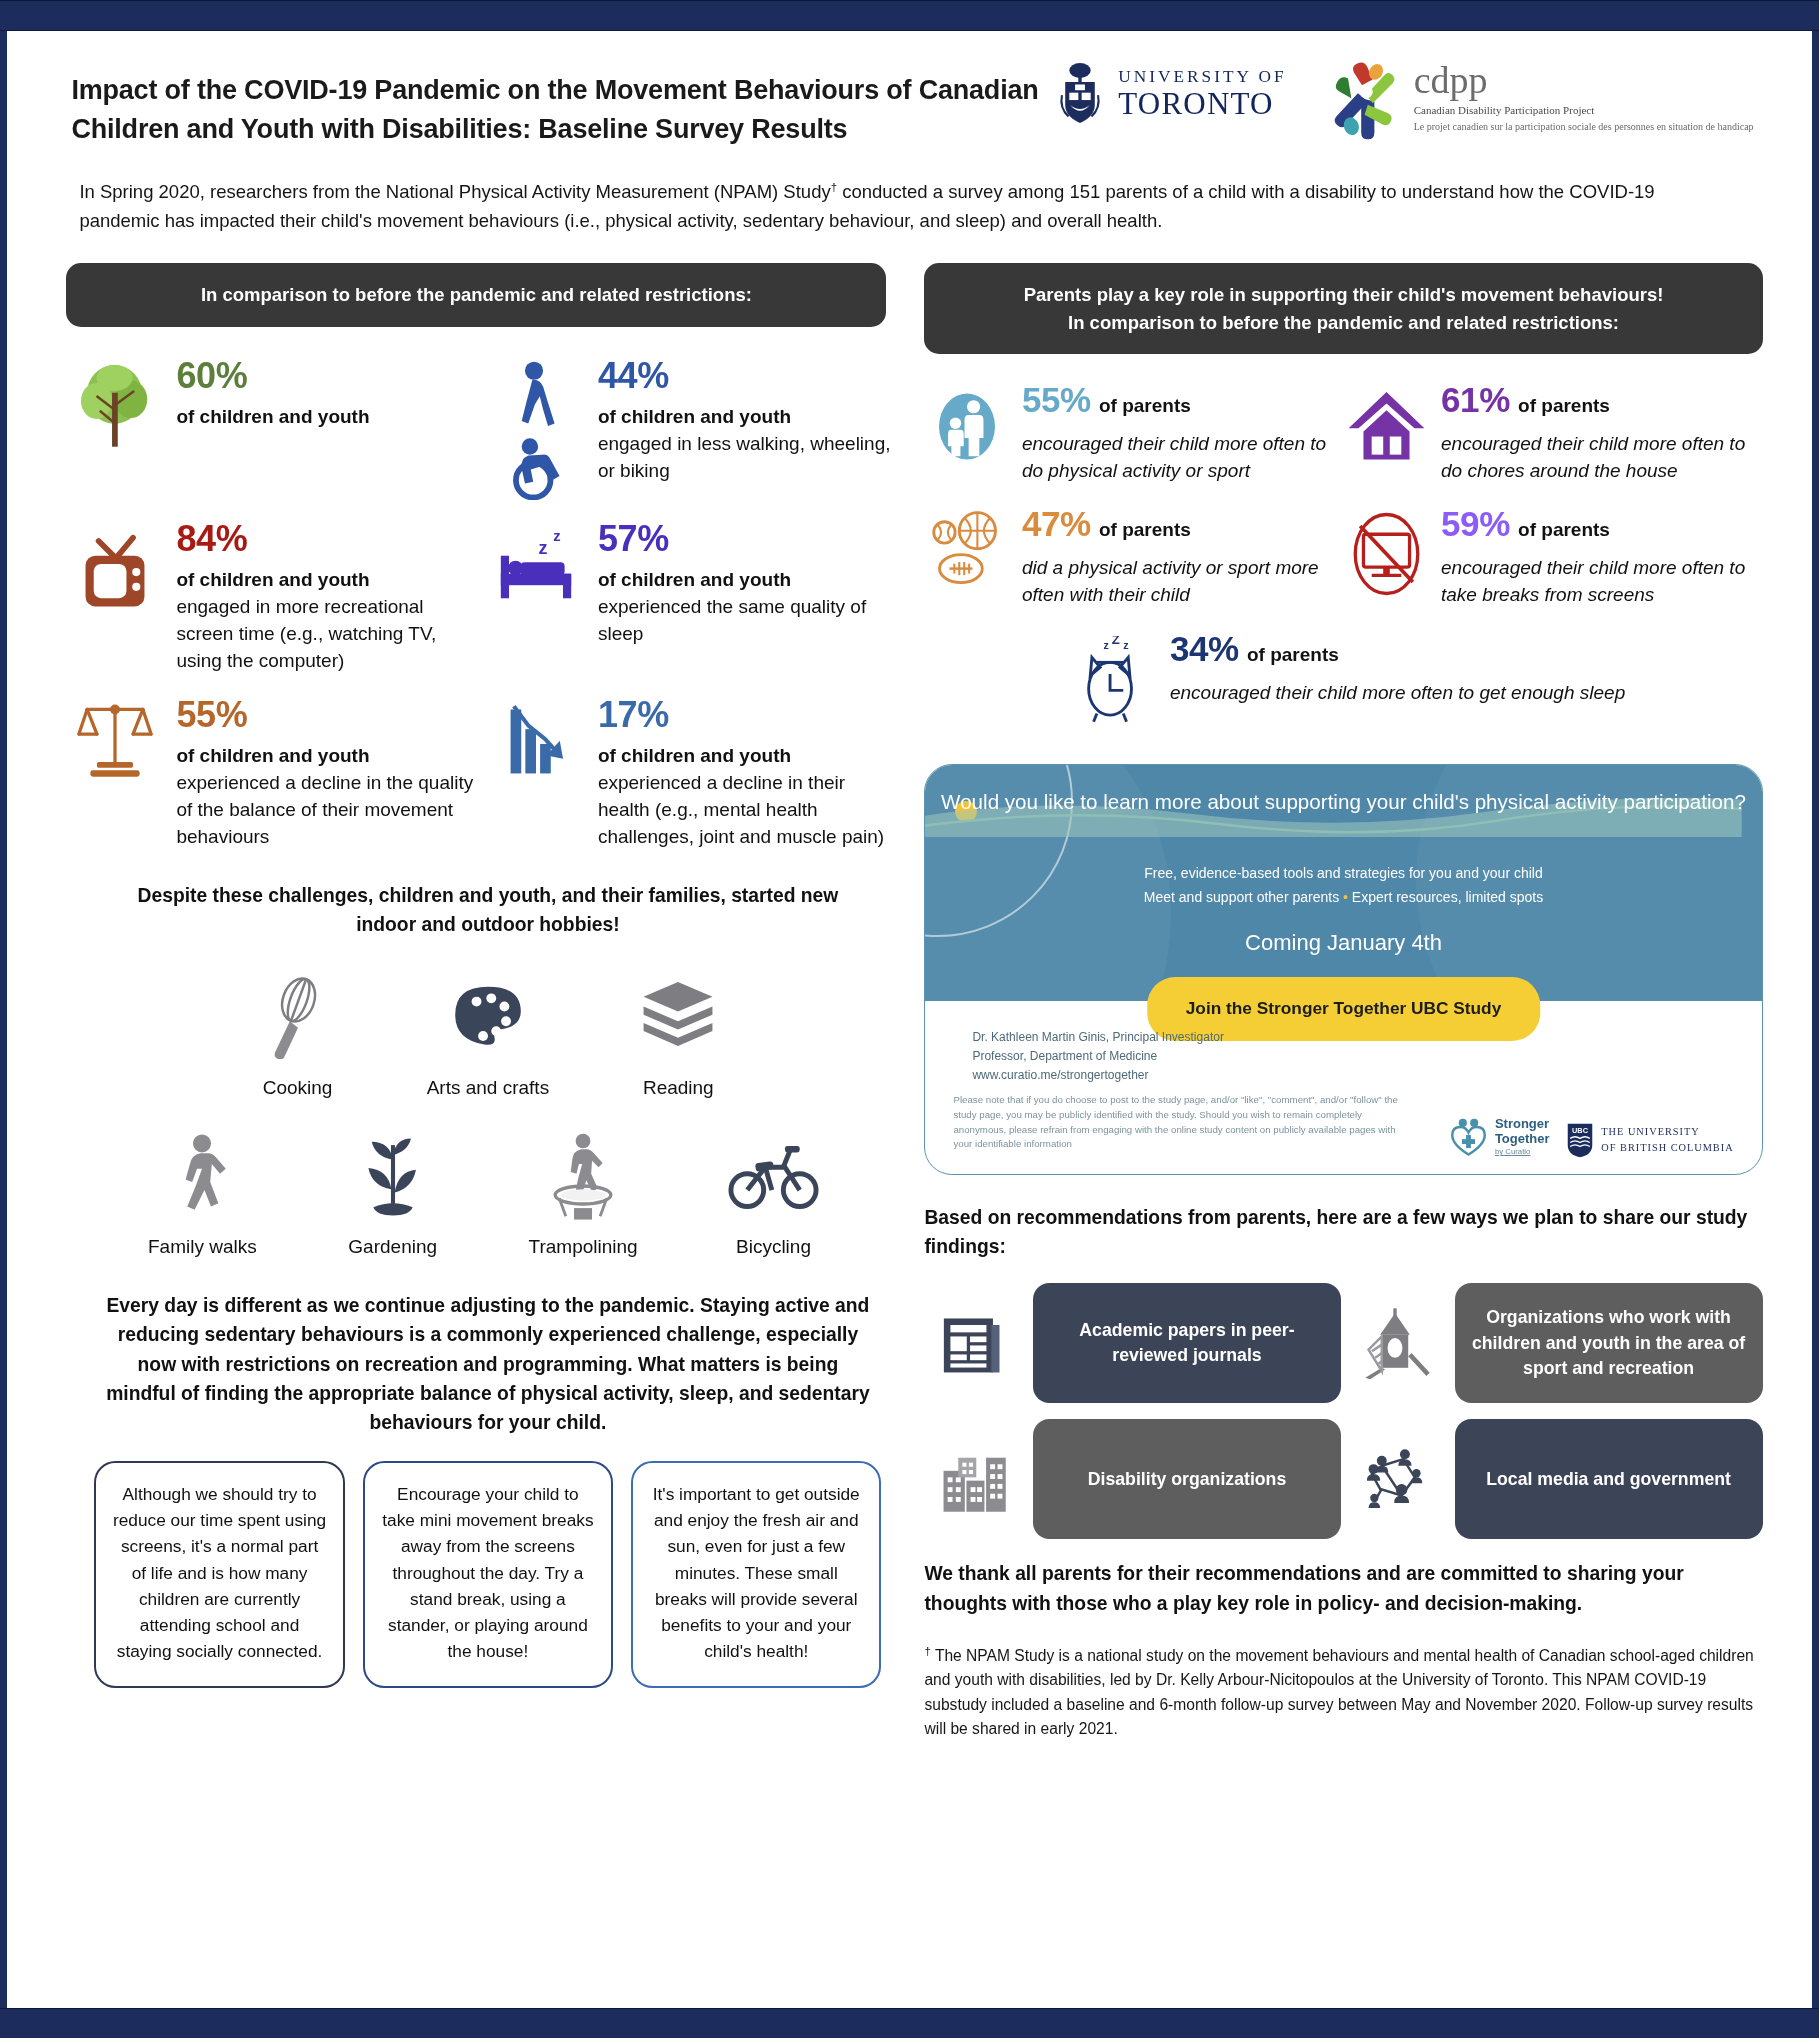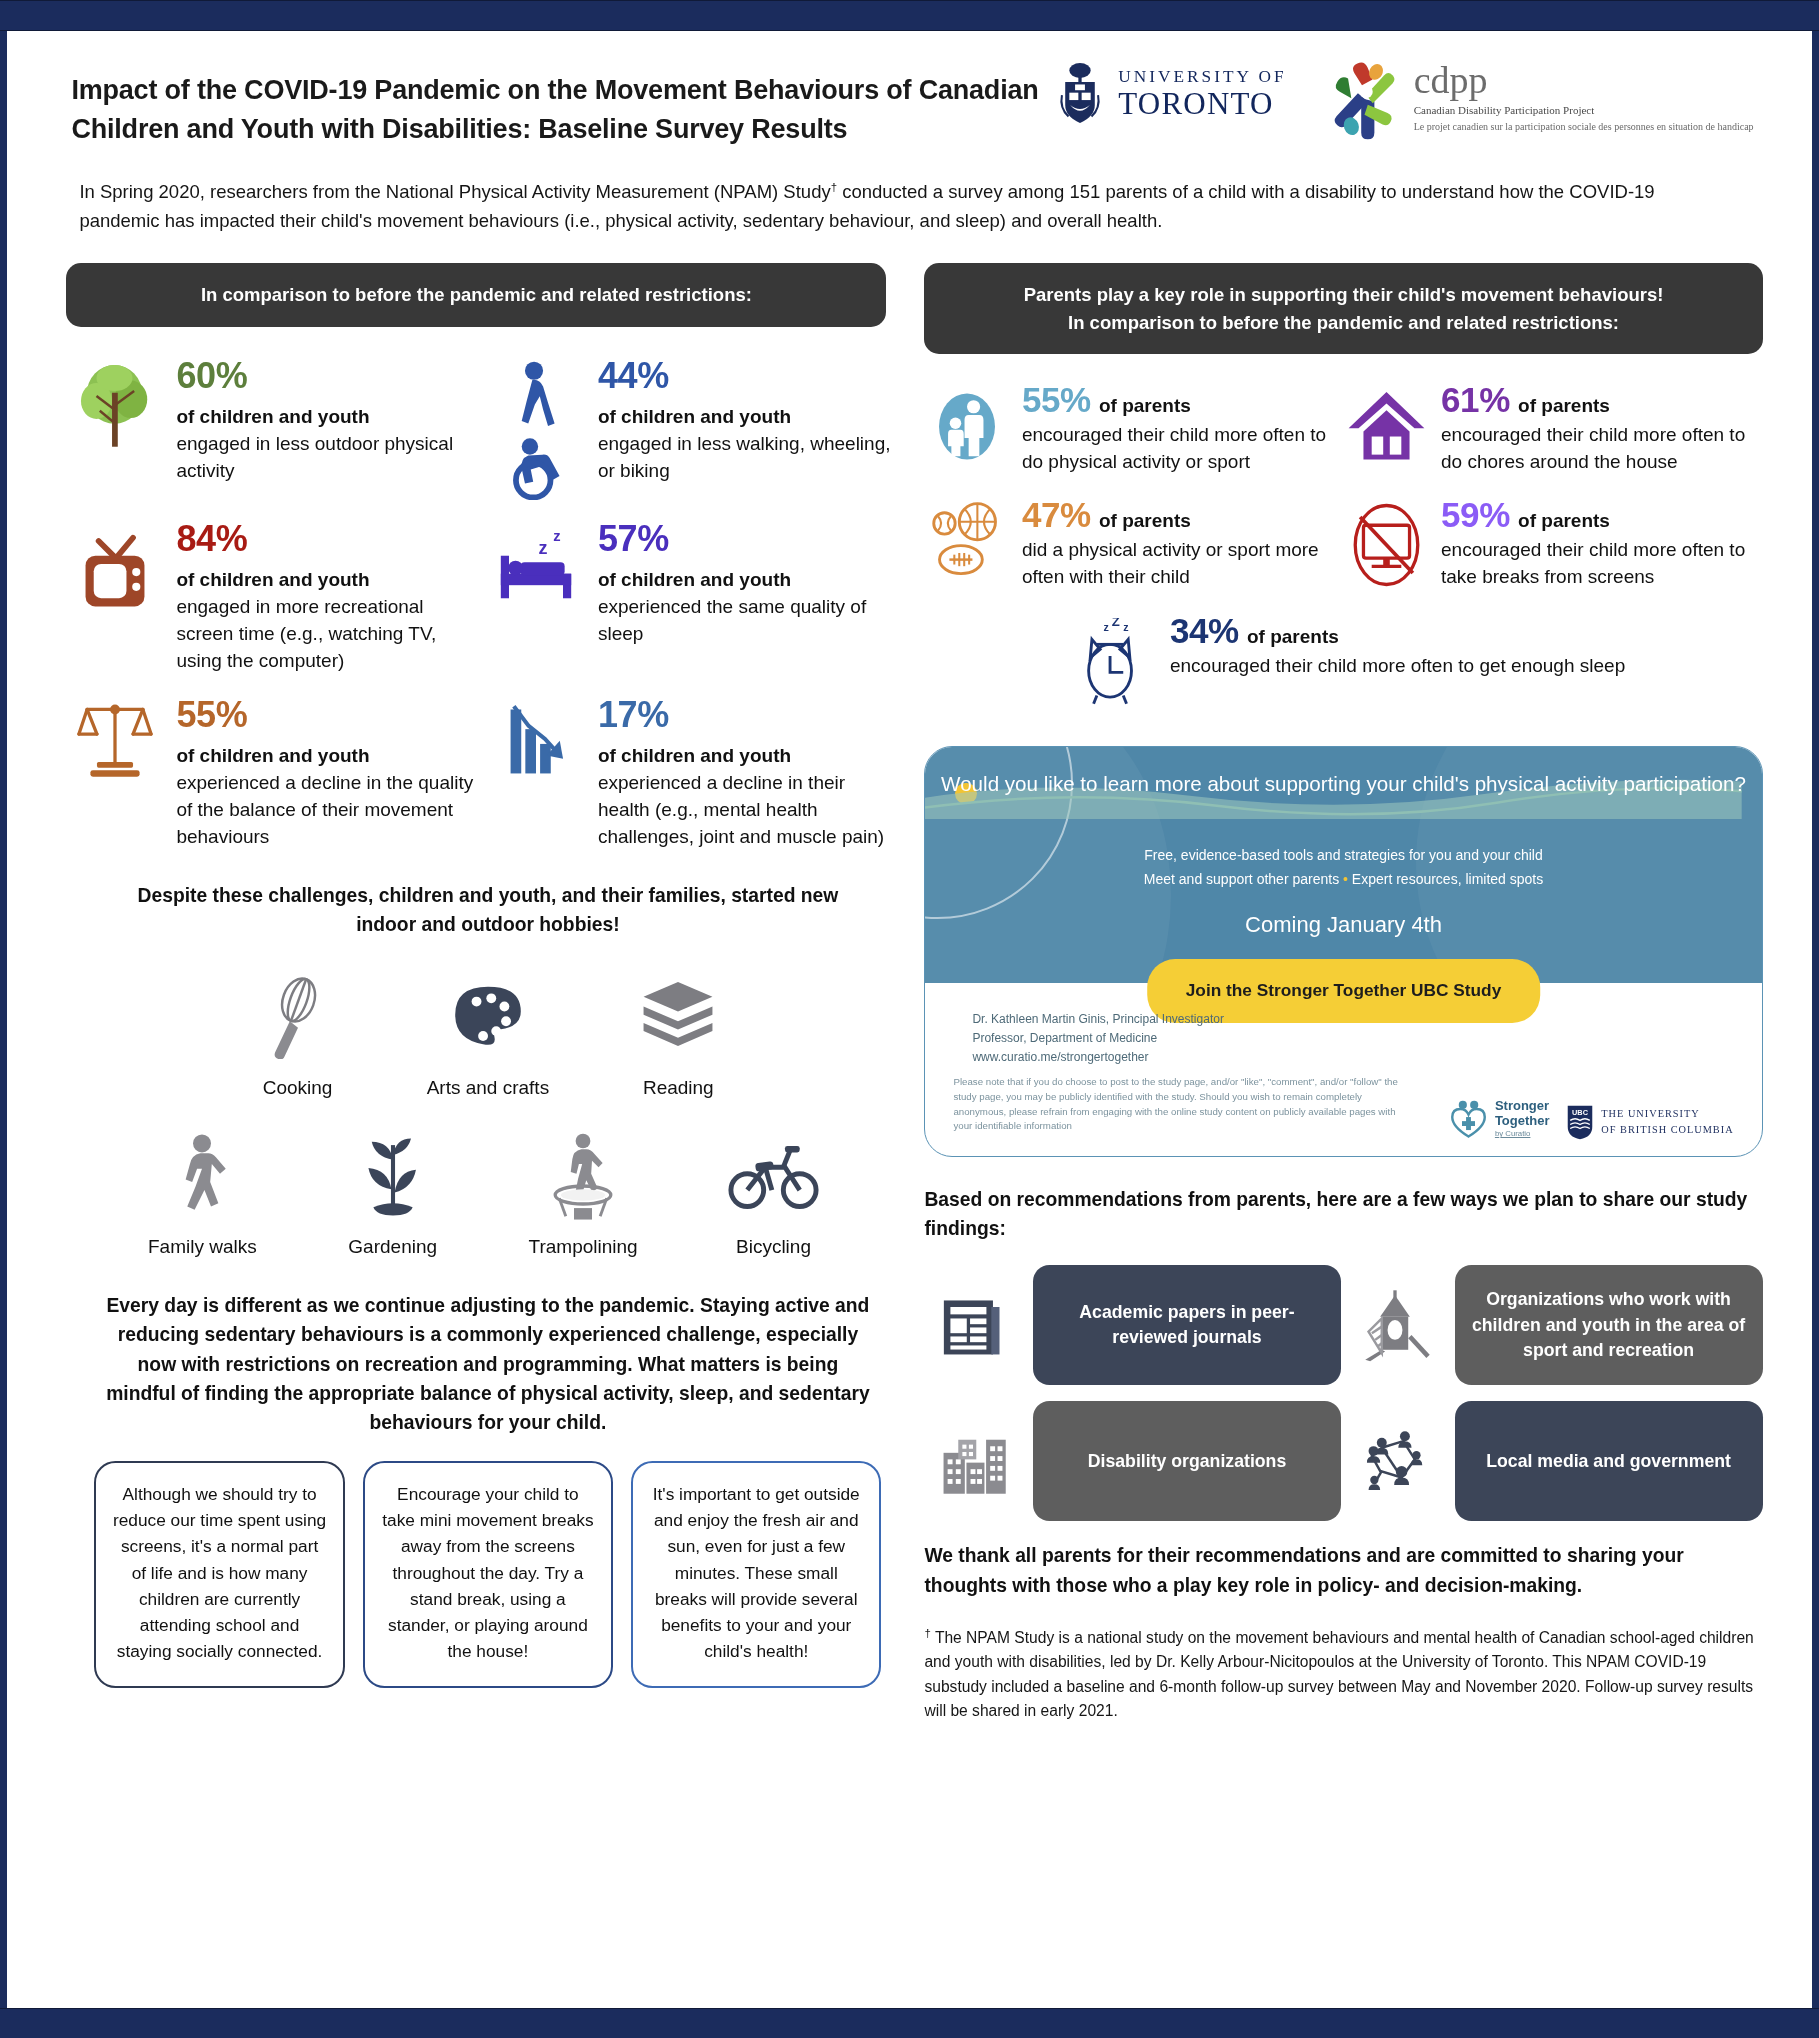--- a/index.html
+++ b/index.html
@@ -76,21 +76,21 @@
   .sub { font-size: 19px; color: #111; line-height: 1.42; margin-top: 2.5px; }
 
   
   .pstat { width: 50%; display: flex; gap: 11.5px; margin-bottom: 21.4px; padding-right: 11.5px; }
   .pstat.center { width: 100%; justify-content: center; padding-left: 148px; }
   .pstat .icon { width: 86px; flex: 0 0 86px; display: flex; align-items: flex-start; justify-content: center; padding-top: 5px; }
   .pstat .txt { flex: 1; }
   .pct-row { display: flex; align-items: baseline; gap: 8.2px; }
   .pct-row .pct { font-size: 35px; }
   .pct-row .ofp { font-size: 19px; font-weight: bold; color: #111; }
-  .pstat .sub { margin-top: 5px; }
+  .pstat .sub { margin-top: 14px; font-style: italic; }
 
   
   .hobby-head {
     text-align: center; font-weight: bold; font-size: 19.3px; color: #111;
     line-height: 1.5; margin-top: 13px; padding: 0 44px;
   }
   .hobby-grid { display: flex; justify-content: center; gap: 21.4px; margin-top: 28px; }
   .hobby { width: 169px; text-align: center; }
   .hobby .glyph { height: 99px; display: flex; align-items: center; justify-content: center; }
   .hobby .lbl { font-size: 19px; color: #111; margin-top: 10px; }
@@ -230,21 +230,20 @@
                 <ellipse cx="48" cy="22" rx="22" ry="16" fill="#9ed15f"></ellipse>
                 <path d="M45 40 L45 106 L52 106 L52 40 z" fill="#6b4226"></path>
                 <path d="M47 60 L26 44" stroke="#6b4226" stroke-width="3" fill="none"></path>
                 <path d="M50 54 L72 38" stroke="#6b4226" stroke-width="3" fill="none"></path>
                 <path d="M47 76 L30 62" stroke="#6b4226" stroke-width="3" fill="none"></path>
               </svg>
             </div>
             <div class="txt">
               <div class="pct" style="color:#5d7f3c">60%</div>
               <div class="headline">of children and youth</div>
-              <div class="sub">engaged in less outdoor physical activity</div>
             </div>
           </div>
 
           <div class="stat">
             <div class="icon">
               <svg width="79" height="140" viewBox="0 0 96 170">
                 <circle cx="45" cy="13" r="11" fill="#2f56a7"></circle>
                 <path d="M43 24 L36 50 L30 74 L38 77 L46 54 L52 44 L56 60 L62 80 L70 77 L62 52 L56 32 q-4 -9 -13 -8 z" fill="#2f56a7"></path>
                 <circle cx="40" cy="105" r="10" fill="#2f56a7"></circle>
                 <path d="M38 116 q-10 4 -8 16 l4 18 l10 -2 l-3 -15 l16 -5 l10 18 l9 -5 l-12 -22 q-3 -5 -9 -4 z" fill="#2f56a7"></path>

